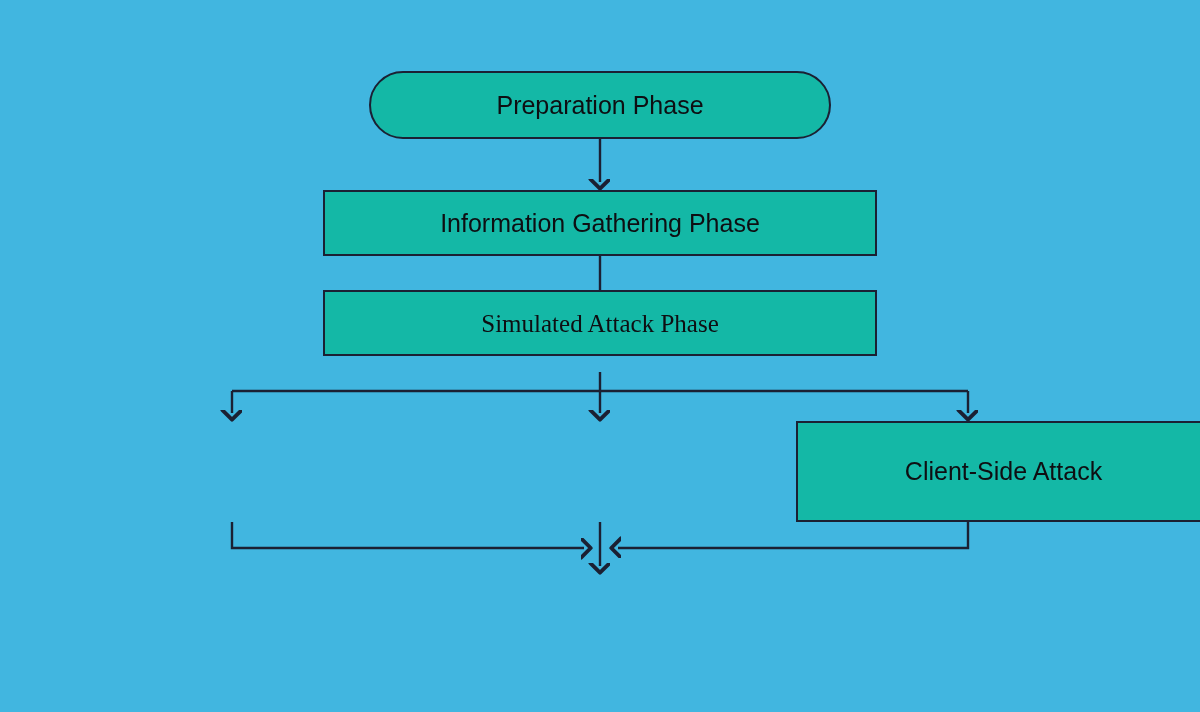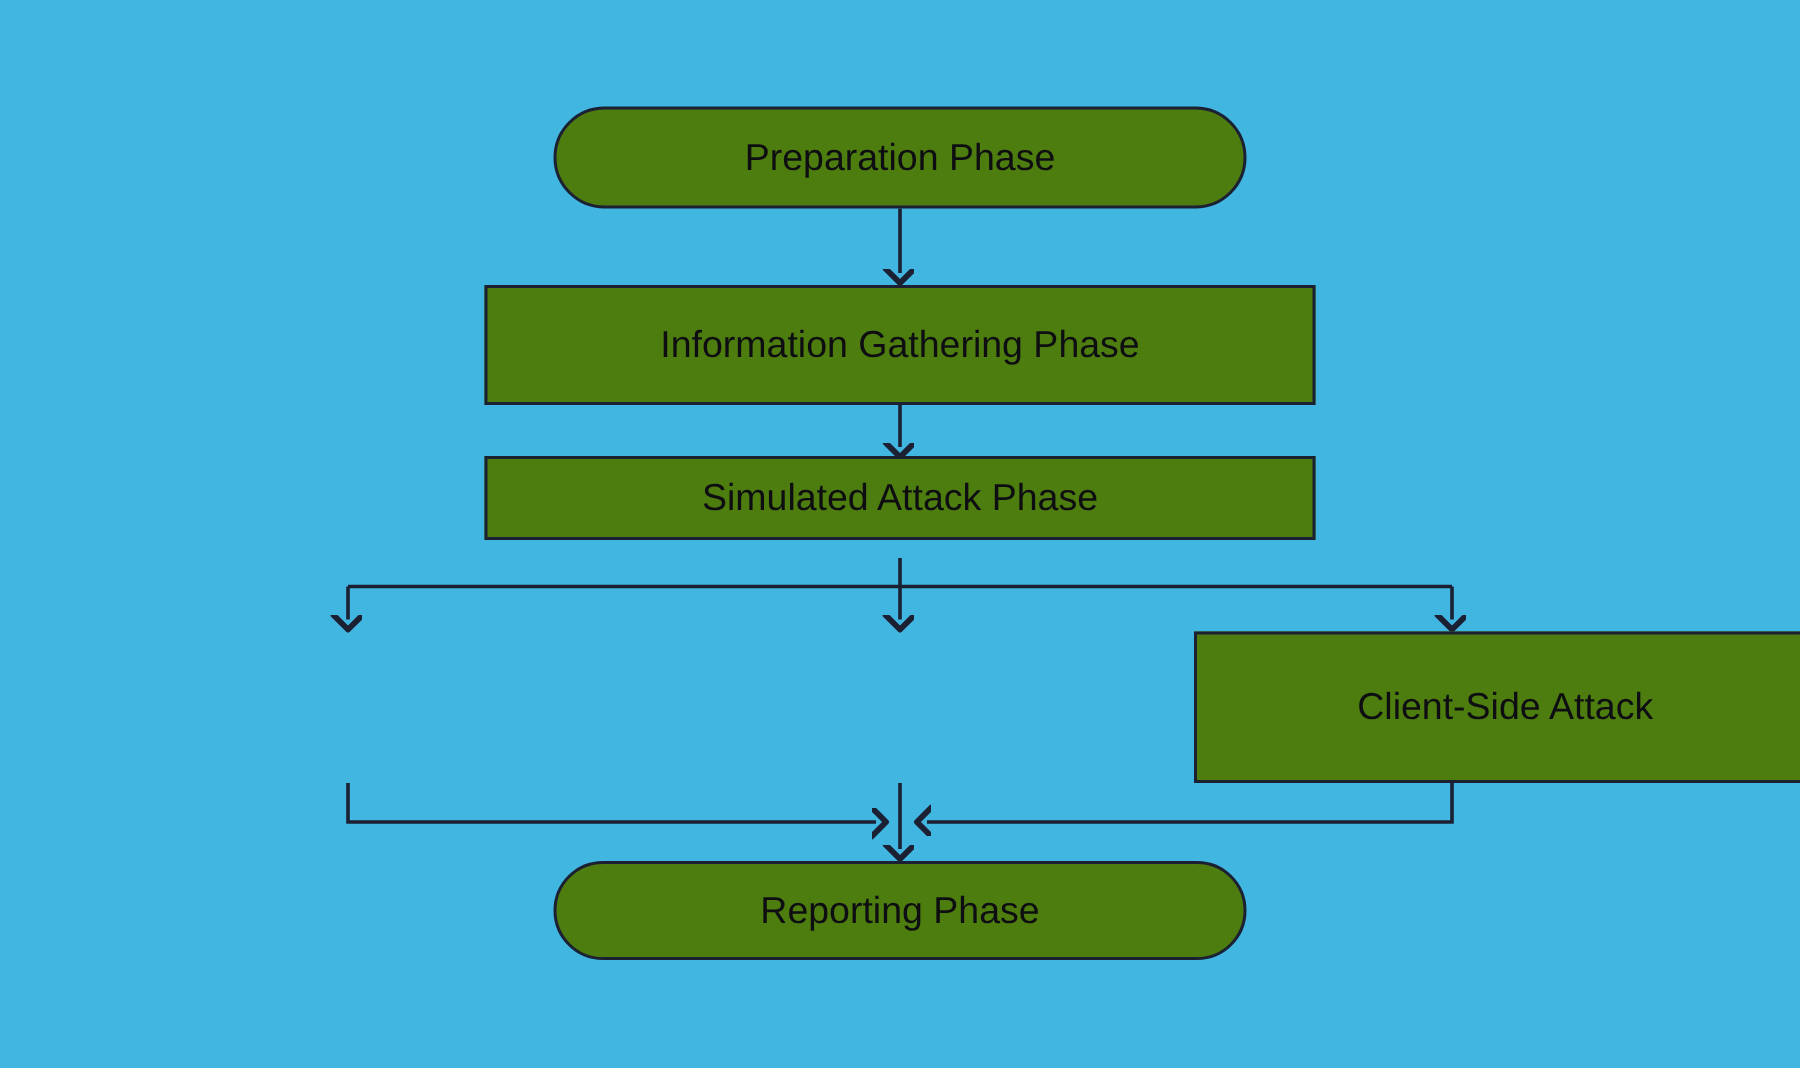--- a/index.html
+++ b/index.html
@@ -21,21 +21,21 @@
   #edge-layer {
     position: absolute;
     left: 0;
     top: 0;
     width: 1200px;
     height: 712px;
   }
   .node {
     position: absolute;
     box-sizing: border-box;
-    background: #4d7c0f;
+    background: #14b8a6;
     border: 2px solid #1b2033;
     display: flex;
     align-items: center;
     justify-content: center;
     text-align: center;
     color: #0e0e12;
     line-height: 1.32;
     z-index: 2;
   }
   .node-label {
@@ -49,26 +49,27 @@
   .rect {
     border-radius: 0;
   }
 
   
   #node-preparation {
     left: 369px;  top: 71px;   width: 462px;  height: 68px;
     font-size: 25px;
   }
   #node-information {
-    left: 323px;  top: 190px;  width: 554px;  height: 80px;
+    left: 323px;  top: 190px;  width: 554px;  height: 66px;
     font-size: 25px;
   }
   #node-simulated {
-    left: 323px;  top: 304px;  width: 554px;  height: 56px;
+    left: 323px;  top: 290px;  width: 554px;  height: 66px;
     font-size: 25px;
+    font-family: Liberation Serif, serif;
   }
   #node-wifi {
     left: 60px;   top: 421px;  width: 344px;  height: 101px;
     font-size: 25px;
   }
   #node-infrastructure {
     left: 429px;  top: 421px;  width: 342px;  height: 101px;
     font-size: 25px;
   }
   #node-client {
@@ -131,17 +132,14 @@
   <div class="node rect" id="node-simulated">
     <span class="node-label">Simulated Attack Phase</span>
   </div>
 
 
 
   <div class="node rect" id="node-client">
     <span class="node-label">Client-Side Attack</span>
   </div>
 
-  <div class="node stadium" id="node-reporting">
-    <span class="node-label">Reporting Phase</span>
-  </div>
 
 </div>
 
 </body></html>

